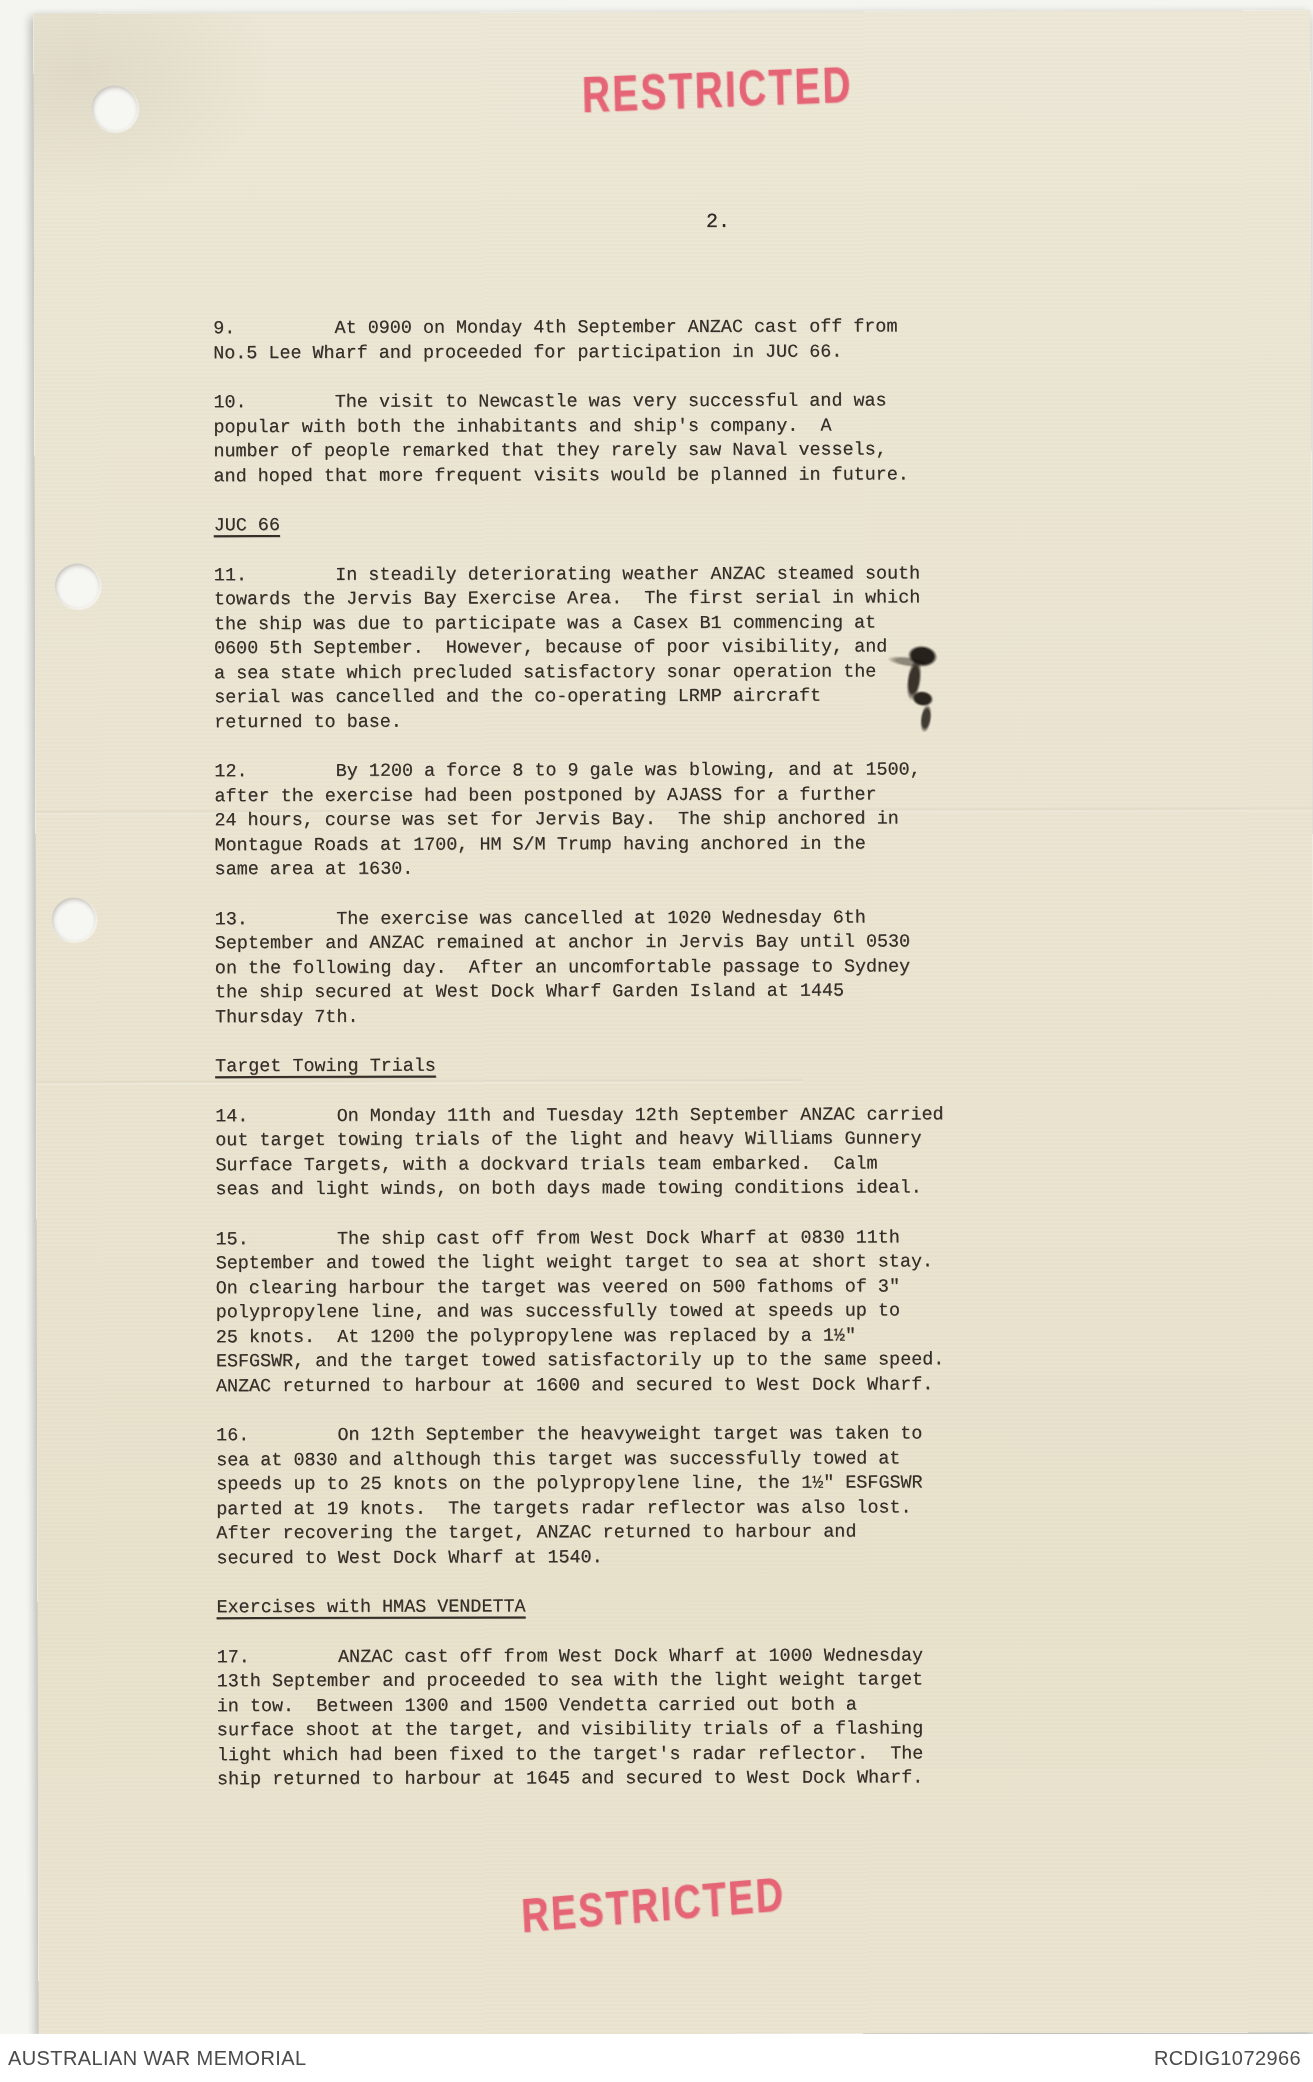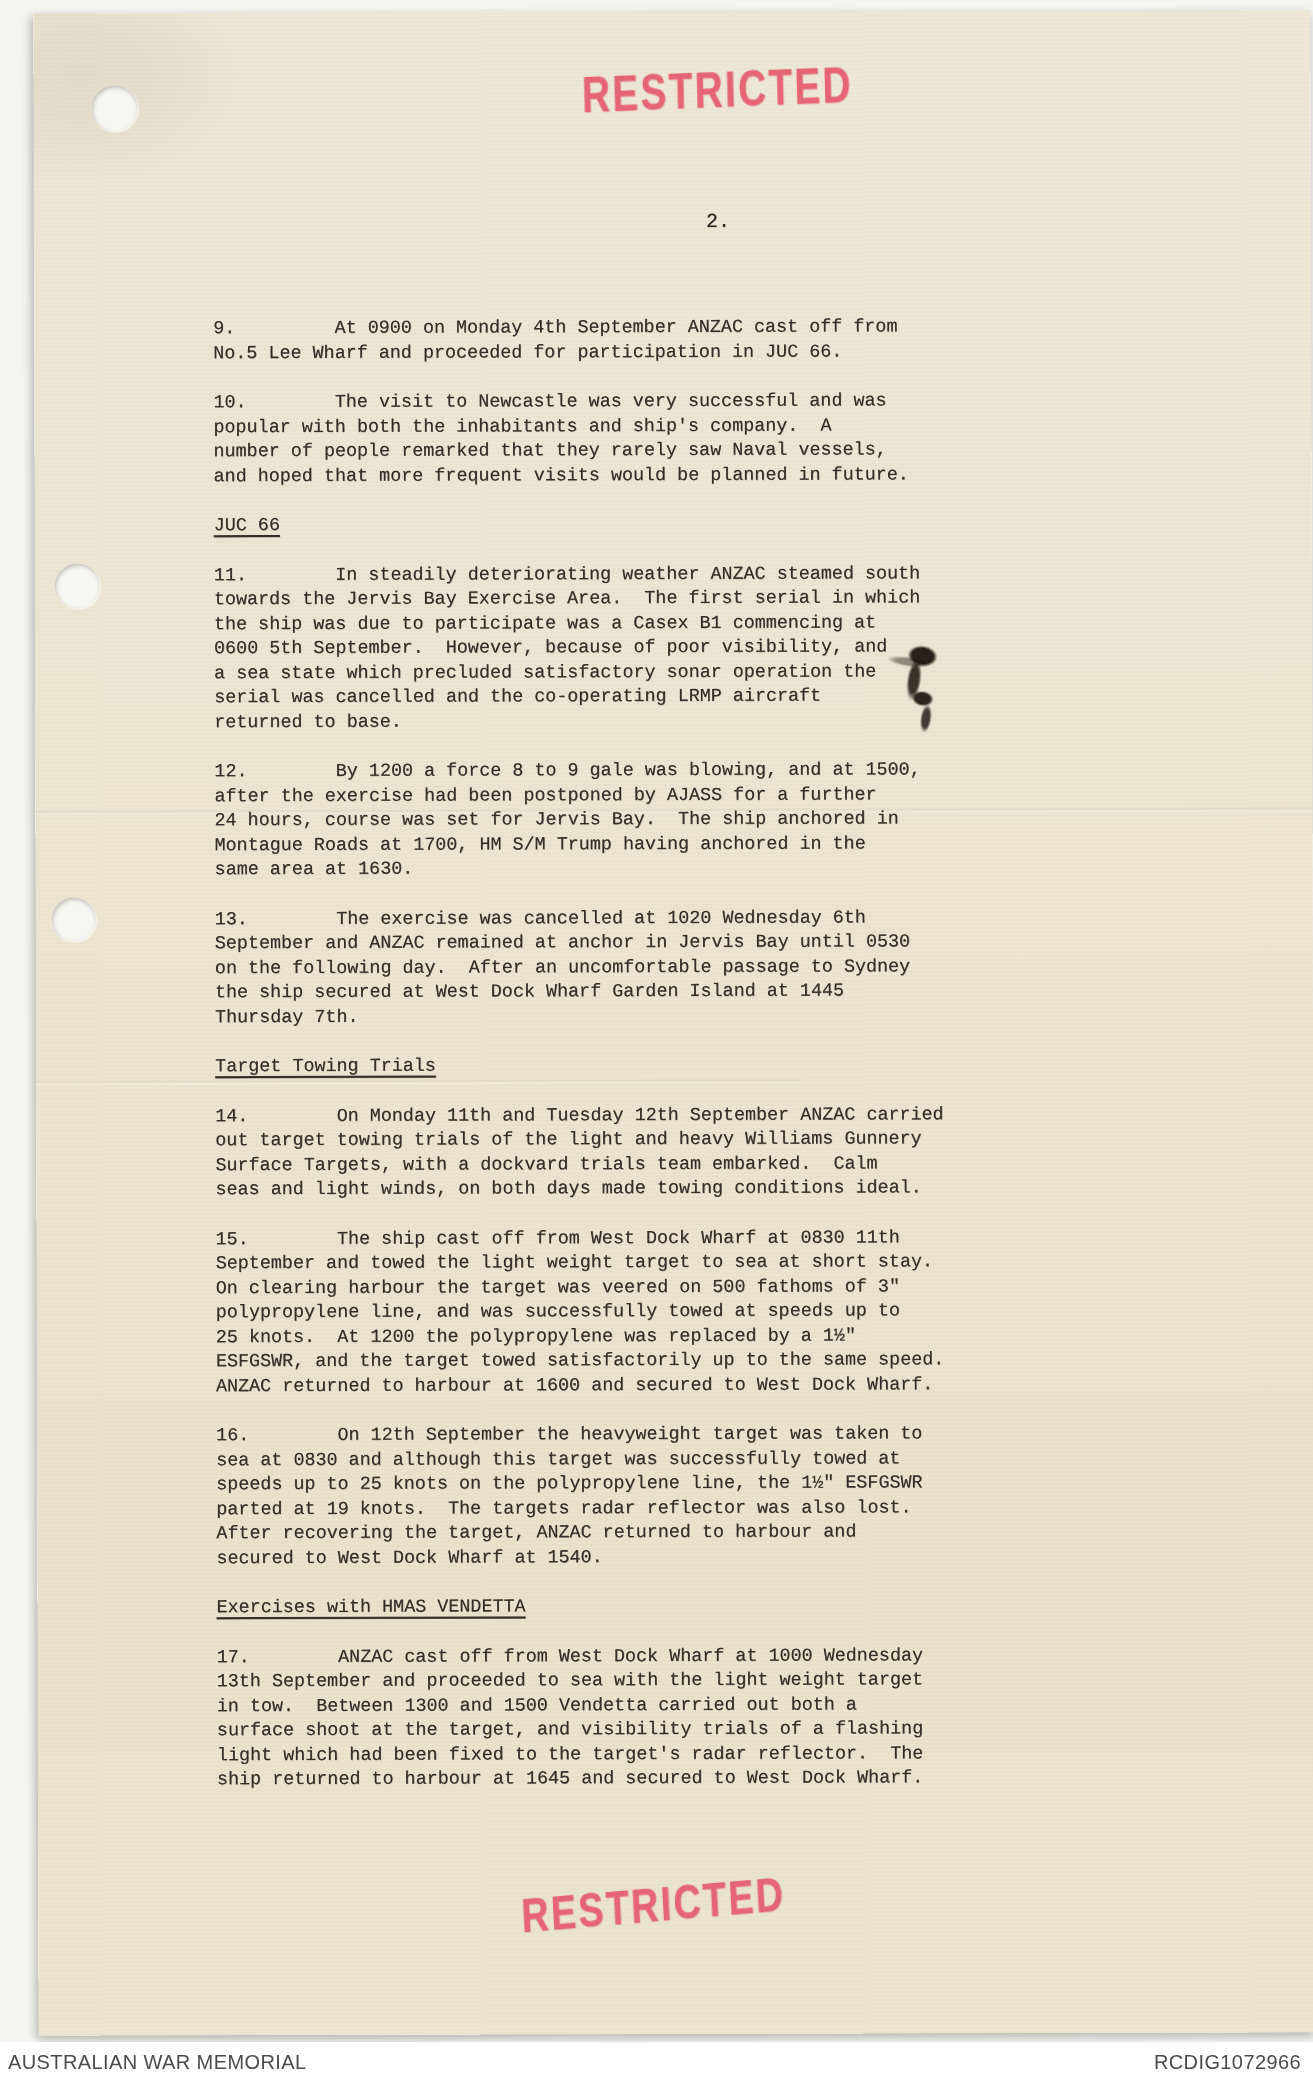--- a/index.html
+++ b/index.html
@@ -67,21 +67,21 @@
     background:
       radial-gradient(ellipse 20px 14px at 62% 22%,rgba(22,17,12,0.92) 0 55%,rgba(0,0,0,0) 75%),
       radial-gradient(ellipse 9px 26px at 55% 48%,rgba(26,20,14,0.85) 0 50%,rgba(0,0,0,0) 80%),
       radial-gradient(ellipse 14px 10px at 70% 66%,rgba(22,17,12,0.9) 0 55%,rgba(0,0,0,0) 78%),
       radial-gradient(ellipse 7px 18px at 78% 86%,rgba(24,19,13,0.8) 0 50%,rgba(0,0,0,0) 80%),
       radial-gradient(ellipse 26px 6px at 45% 30%,rgba(30,24,16,0.45) 0 50%,rgba(0,0,0,0) 85%);
     transform:rotate(8deg);
     filter:blur(0.3px);
   }
   .footer-bar{
-    position:absolute;left:0;bottom:0;width:1313px;height:40px;
+    position:absolute;left:0;bottom:0;width:1313px;height:48px;
     background:#ffffff;
     display:flex;align-items:center;justify-content:space-between;
     box-sizing:border-box;padding:0 12px 0 8px;
   }
   .footer-bar span{
     font-family:"Liberation Sans",sans-serif;
     font-size:20px;color:#4b4b4b;letter-spacing:0.4px;
   }
 </style>
 </head>

